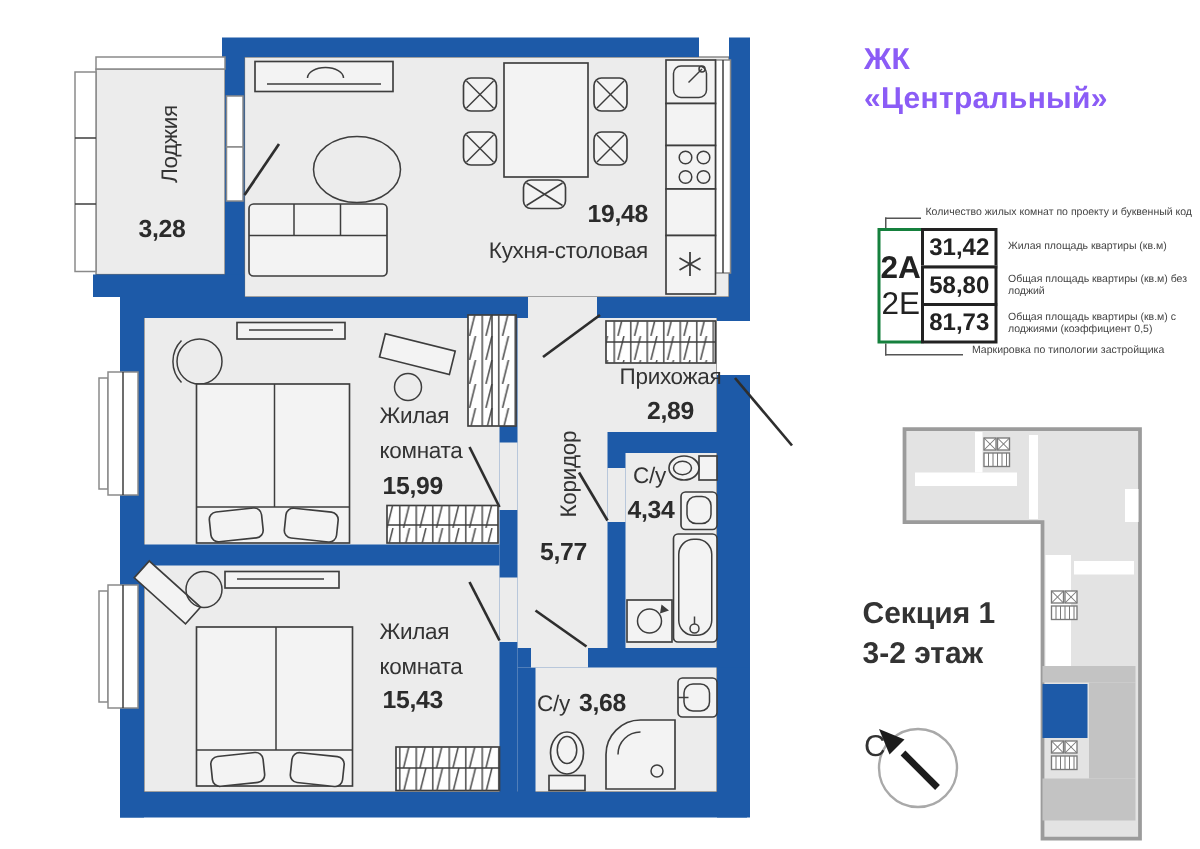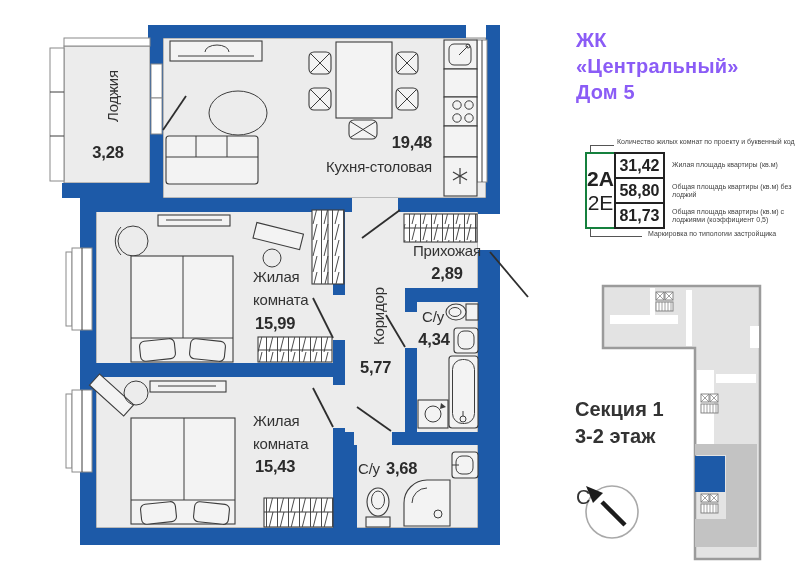--- a/index.html
+++ b/index.html
@@ -278,21 +278,20 @@
       <text class="room-area" x="255" y="472">15,43</text>
 
       <text class="room-name" x="358" y="474">С/у</text>
       <text class="room-area" x="386" y="474">3,68</text>
     </g>
   </svg>
 
   <div class="title-block" style="left:576px;top:27px">
     <div>ЖК</div>
     <div>«Центральный»</div>
-    <div>Дом 5</div>
   </div>
 
   <div class="note" style="left:617px;top:138px">Количество жилых комнат по проекту и буквенный код</div>
   <div class="conn" style="left:590px;top:145px;width:24px;height:8px;border-left:1px solid #555;border-top:1px solid #555"></div>
 
   <div class="spec-table" style="left:585px;top:152px;height:77px">
     <div class="spec-codes">
       <div class="code-a">2А</div>
       <div class="code-b">2Е</div>
     </div>

